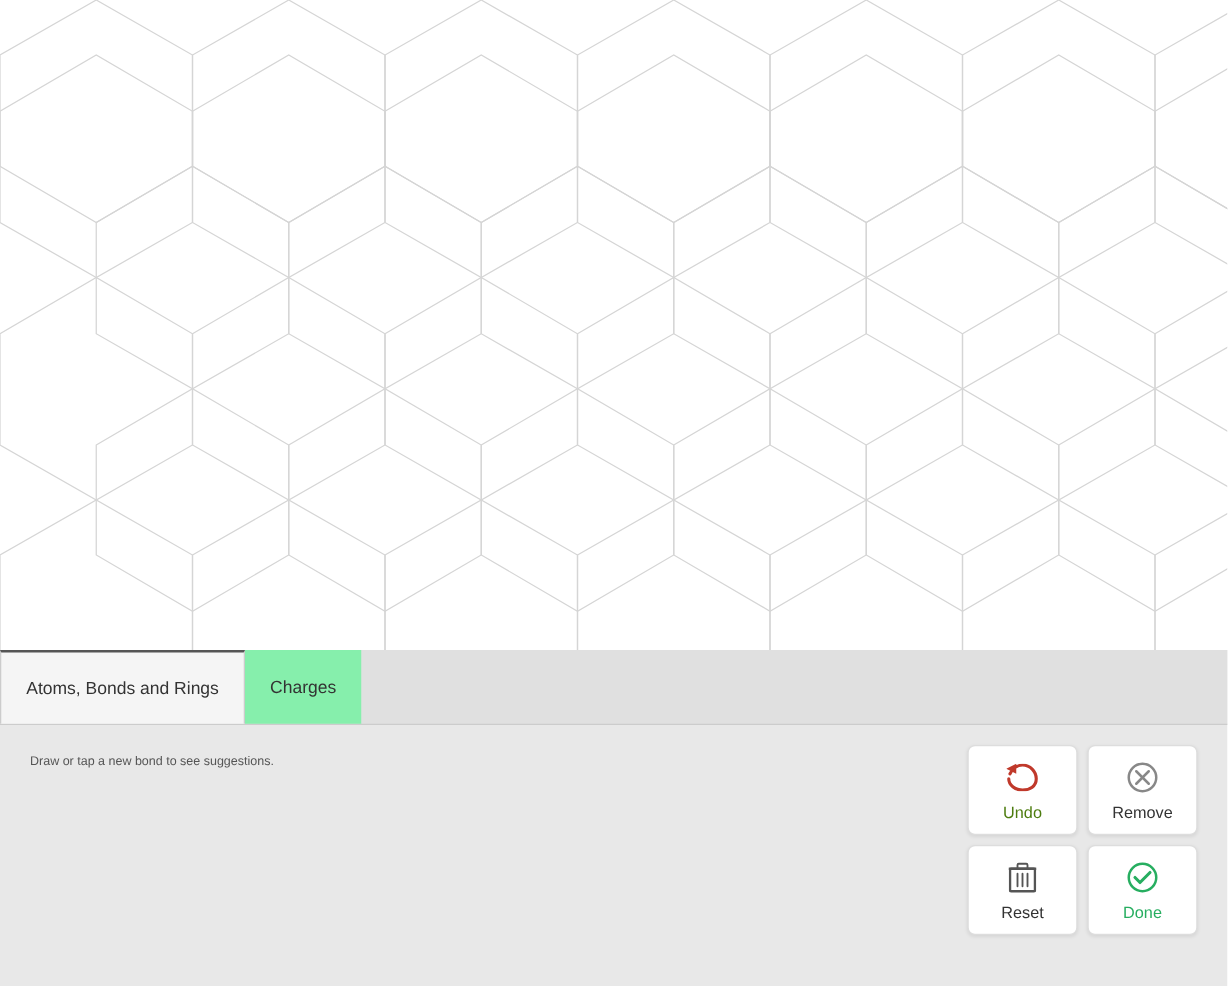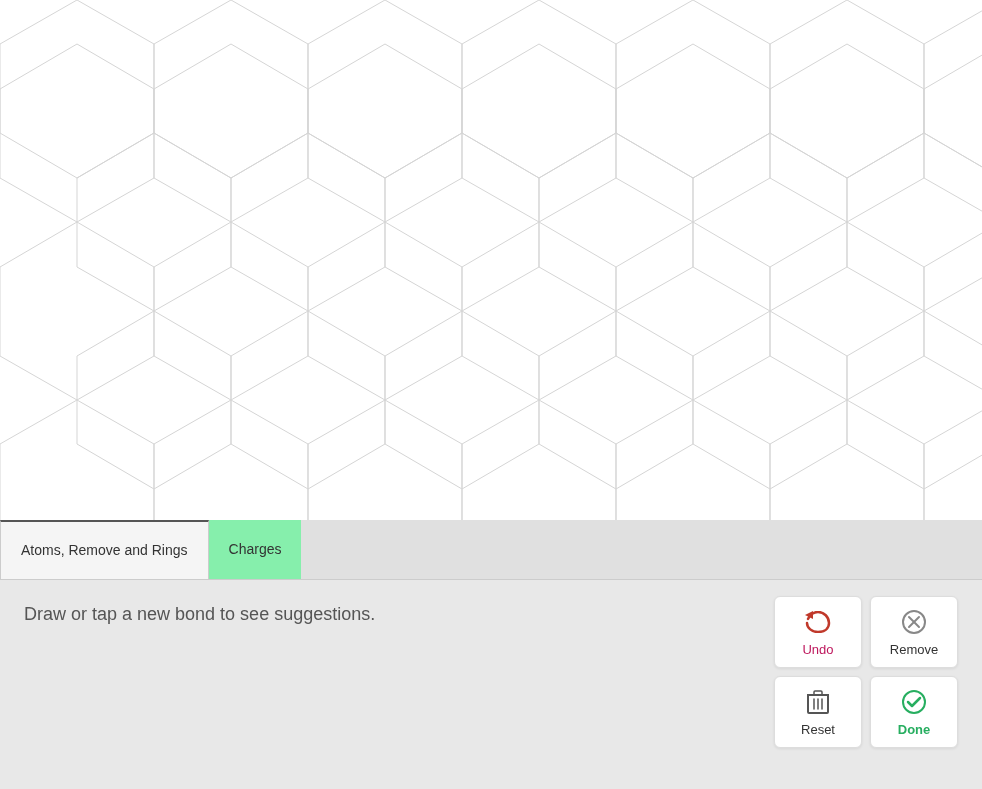--- a/index.html
+++ b/index.html
@@ -72,21 +72,21 @@
 
     #content-area {
       flex: 1;
       display: flex;
       align-items: flex-start;
       padding: 20px 24px;
       position: relative;
     }
 
     #hint-text {
-      font-size: 18px;
+      font-size: 10px;
       color: #555;
       margin-top: 4px;
     }
 
     #buttons-group {
       position: absolute;
       right: 24px;
       top: 16px;
       display: grid;
       grid-template-columns: 88px 88px;
@@ -111,27 +111,27 @@
 
     .btn-icon {
       width: 28px;
       height: 28px;
       display: flex;
       align-items: center;
       justify-content: center;
     }
 
     .undo-label {
-      color: #be185d;
+      color: #4d7c0f;
       font-weight: 500;
     }
 
     .done-label {
       color: #27ae60;
-      font-weight: 700;
+      font-weight: 400;
     }
 
     .reset-label {
       color: #333;
     }
 
     .remove-label {
       color: #333;
     }
   </style>
@@ -199,21 +199,21 @@
       <polygon points="770,444 847,400 924,444 924,533 847,578 770,533"></polygon>
       <polygon points="924,444 1001,400 1078,444 1078,533 1001,578 924,533"></polygon>
     </g>
   </svg>
 </div>
 
 <div id="bottom-panel">
 
   <div id="tabs-bar">
     <button class="tab active">
-      <span>Atoms, Remove
+      <span>Atoms, Bonds
 and Rings</span>
     </button>
     <button class="tab">
       <span>Charges</span>
     </button>
   </div>
 
   <div id="content-area">
     <p id="hint-text">Draw or tap a new bond to see suggestions.</p>
 

